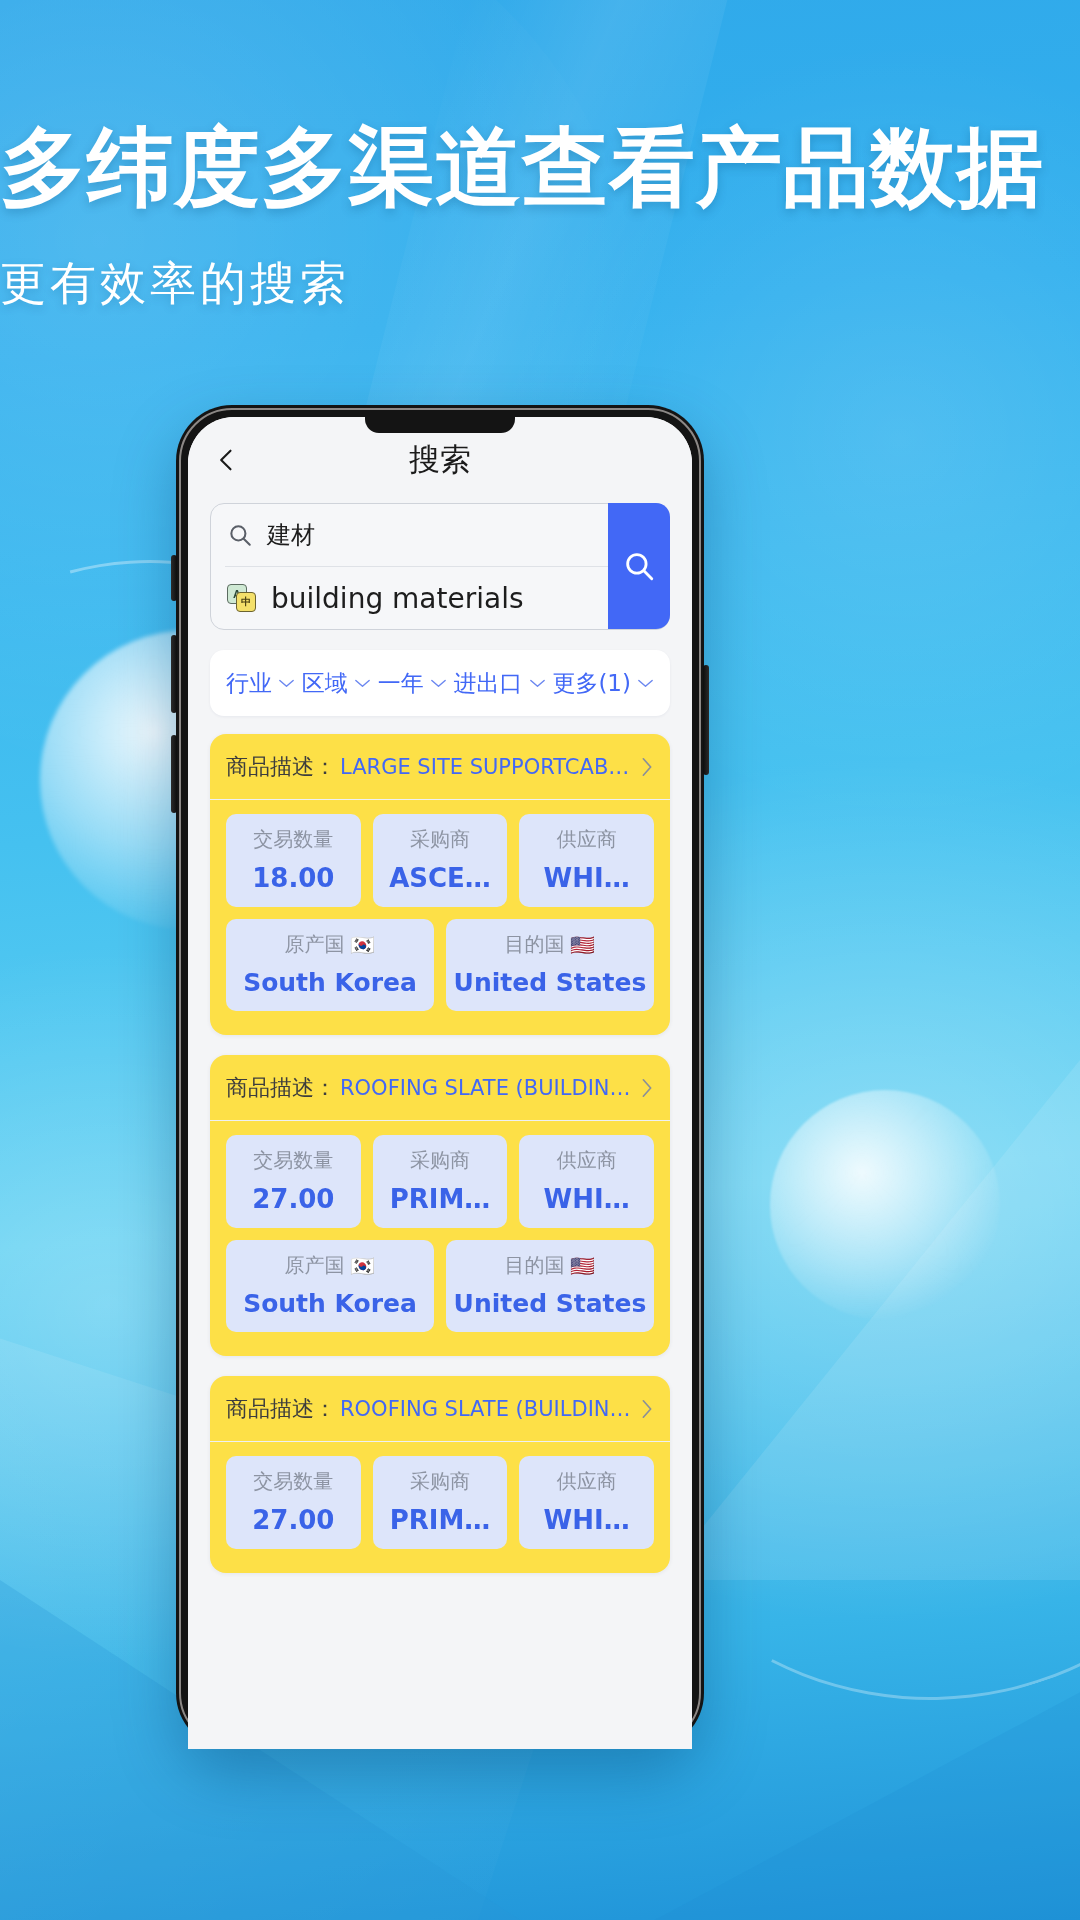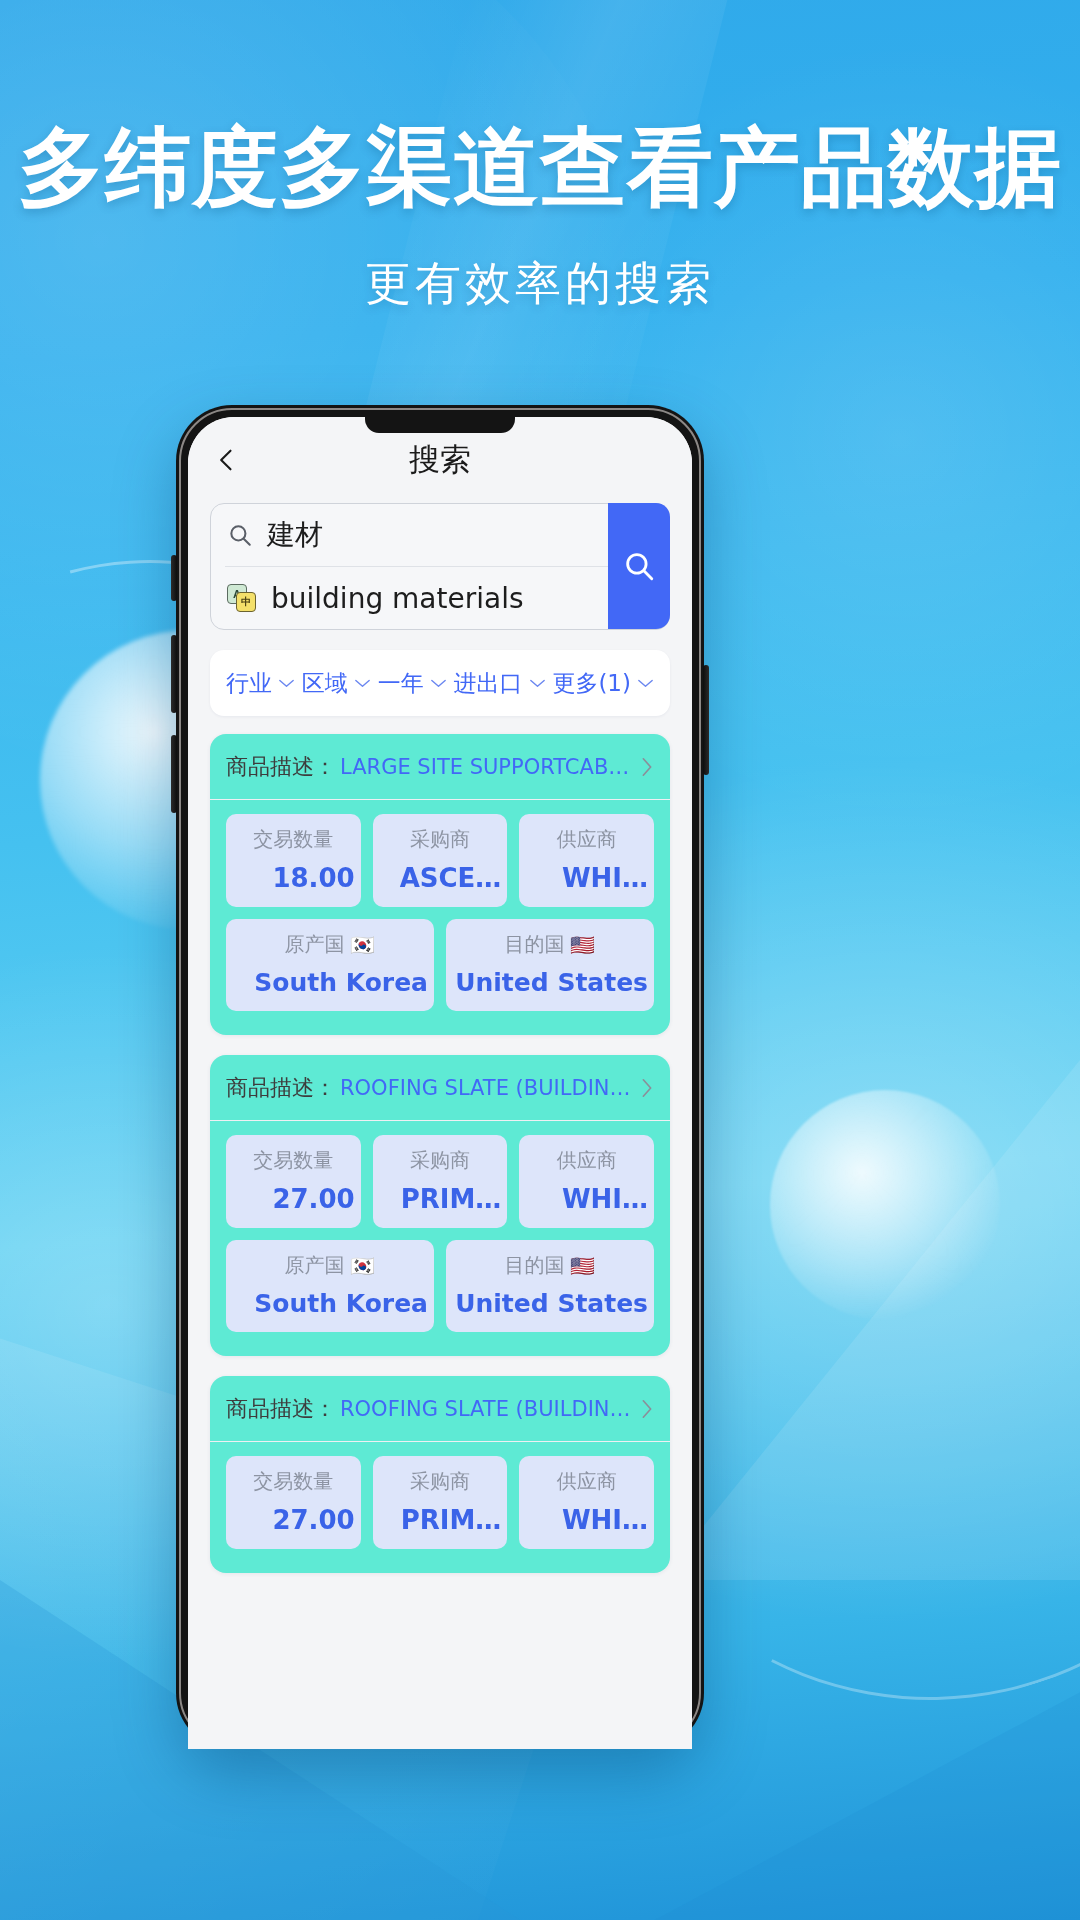--- a/index.html
+++ b/index.html
@@ -42,21 +42,21 @@
           border:3px solid rgba(255,255,255,.35); border-color:rgba(255,255,255,.35) transparent transparent transparent;
           transform:rotate(30deg); }
   .arc2 { right:-200px; top:1000px; width:700px; height:700px; border-radius:50%;
           border:3px solid rgba(255,255,255,.30); border-color:transparent transparent rgba(255,255,255,.30) transparent;
           transform:rotate(-18deg); }
   .stripe { left:380px; top:0; width:260px; height:700px;
             background:linear-gradient(100deg, rgba(255,255,255,0), rgba(255,255,255,.10) 40%, rgba(255,255,255,0));
             transform:skewX(-14deg); }
 
   
-  .hero { position:absolute; left:0; right:0; top:120px; text-align:center; z-index:3; }
+  .hero { position:absolute; left:0; right:0; top:120px; z-index:3; }
   .hero-title {
     font-family:"DejaVu Sans","Liberation Sans",sans-serif;
     font-size:86px; font-weight:bold; color:#ffffff; letter-spacing:1px;
     text-shadow:0 4px 10px rgba(0,70,120,.25);
     line-height:1.1;
   }
   .hero-sub {
     margin-top:38px;
     font-family:"DejaVu Sans","Liberation Sans",sans-serif;
     font-size:46px; font-weight:normal; color:#ffffff; letter-spacing:4px;
@@ -112,21 +112,21 @@
   }
 
   
   .search-wrap { padding:0 22px; position:relative; }
   .search-box {
     background:#f6f7f9; border:1.5px solid #cfd3da; border-radius:14px;
     overflow:hidden;
   }
   .search-row-1 { display:flex; align-items:center; height:62px; padding:0 16px; }
   .mag-small { width:26px; height:26px; flex:none; margin-right:14px; }
-  .search-value { font-size:28px; color:#1d1d1d; font-family:"DejaVu Sans","Liberation Sans",sans-serif; }
+  .search-value { font-size:24px; color:#1d1d1d; font-family:"DejaVu Sans","Liberation Sans",sans-serif; }
   .search-sep { height:1px; background:#dfe2e7; margin:0 14px; }
   .search-row-2 { display:flex; align-items:center; height:62px; padding:0 16px; }
   .trans-icon { width:30px; height:28px; flex:none; margin-right:14px; position:relative; }
   .trans-icon .t-back {
     position:absolute; left:0; top:0; width:20px; height:20px; border-radius:4px;
     background:#cfe9d4; border:1.6px solid #5b6b60; font-size:11px; color:#2d4a36;
     display:flex; align-items:center; justify-content:center; font-weight:bold;
   }
   .trans-icon .t-front {
     position:absolute; left:9px; top:8px; width:20px; height:20px; border-radius:4px;
@@ -149,37 +149,37 @@
   .filter-item {
     display:flex; align-items:center; gap:6px; cursor:pointer;
     font-size:23px; color:#4268f6; font-family:"DejaVu Sans","Liberation Sans",sans-serif;
     white-space:nowrap;
   }
   .chev-dn { width:17px; height:10px; flex:none; }
 
   
   .results { padding:0 22px; margin-top:18px; }
   .card {
-    background:#5eead4; border-radius:16px; margin-bottom:20px;
+    background:#fde047; border-radius:16px; margin-bottom:20px;
     box-shadow:0 1px 4px rgba(20,40,80,.07); overflow:hidden;
   }
   .card-head { display:flex; align-items:center; height:66px; padding:0 16px; border-bottom:1px solid #eef0f3; }
   .cd-label { font-size:22px; color:#3d3d3d; flex:none; font-family:"DejaVu Sans","Liberation Sans",sans-serif; }
   .cd-value {
     font-size:21px; color:#4268f6; margin-left:4px; flex:1; min-width:0;
     white-space:nowrap; overflow:hidden; text-overflow:ellipsis;
     font-family:"DejaVu Sans","Liberation Sans",sans-serif;
   }
   .chev-rt { width:14px; height:22px; flex:none; margin-left:8px; }
   .tiles { padding:14px 16px 16px; }
   .tile-row { display:flex; gap:12px; margin-bottom:12px; }
   .tile-row:last-child { margin-bottom:8px; }
   .tile {
     flex:1; background:#dde5fa; border-radius:10px; padding:12px 6px 14px;
-    text-align:right; min-width:0;
+    text-align:center; min-width:0;
   }
   .tile-label {
     font-size:20px; color:#8d94a3; margin-bottom:10px;
     font-family:"DejaVu Sans","Liberation Sans",sans-serif;
     white-space:nowrap; overflow:hidden; text-overflow:ellipsis;
     display:flex; align-items:center; justify-content:center; gap:6px;
   }
   .flag { font-size:20px; line-height:1; }
   .tile-value {
     font-size:25px; color:#3a63e8; font-weight:bold;

